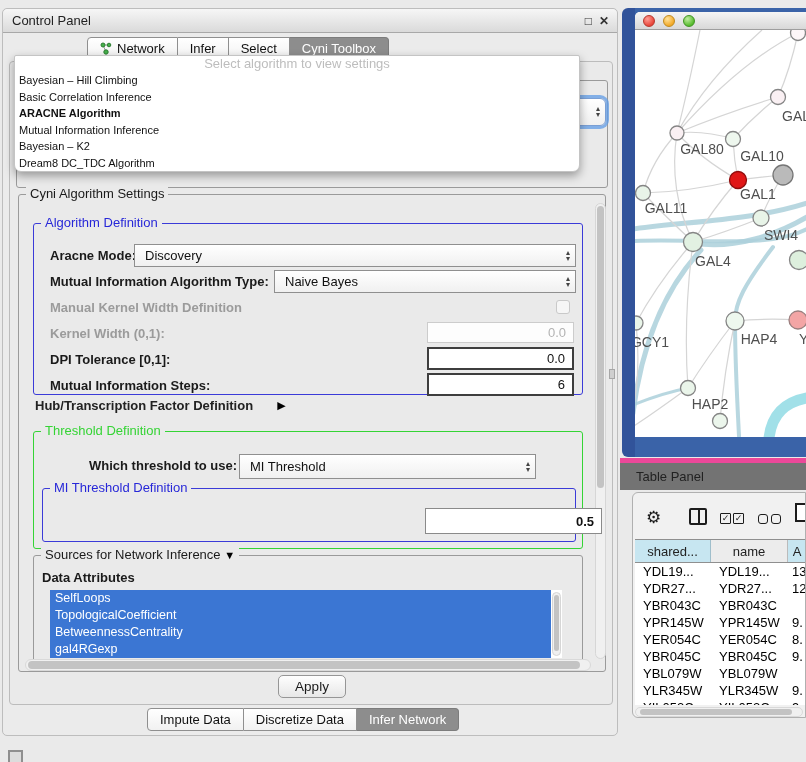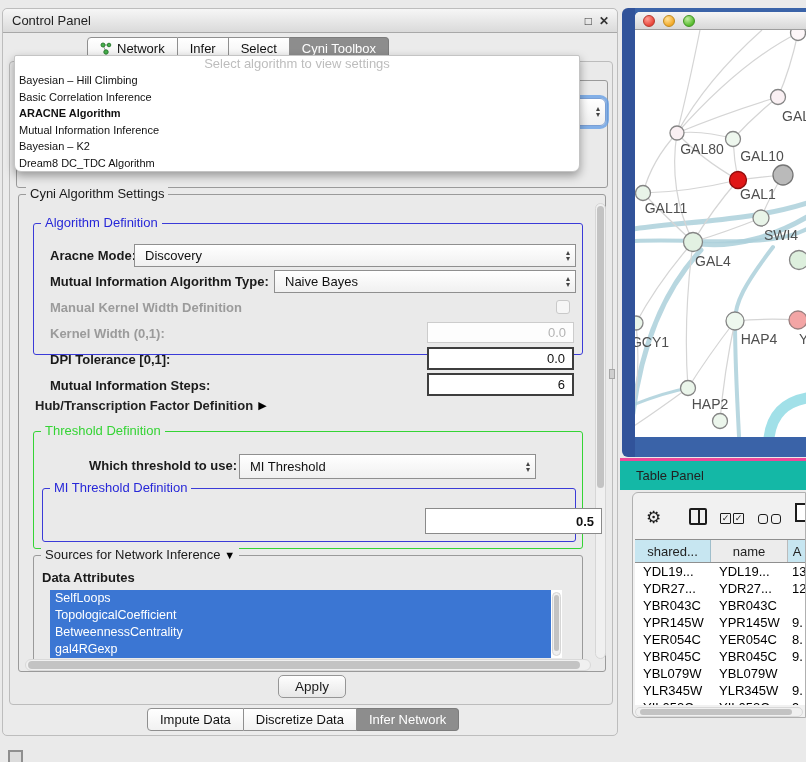--- a/index.html
+++ b/index.html
@@ -92,21 +92,21 @@
                border-radius:5px 0 0 0; }
   .light { position:absolute; top:3px; width:12px; height:12px; border-radius:50%; }
   .light.red    { left:8px;  background:radial-gradient(circle at 35% 30%,#ff9d94,#e8463a 70%); border:1px solid #b5362c; }
   .light.yellow { left:28px; background:radial-gradient(circle at 35% 30%,#ffe39b,#f2a928 70%); border:1px solid #c08a1e; }
   .light.green  { left:48px; background:radial-gradient(circle at 35% 30%,#c0eda0,#58bb2f 70%); border:1px solid #3f9423; }
   #netcanvas { position:absolute; left:0; top:18px; width:171px; height:407px; background:#fff; overflow:hidden; }
   .nlabel { font-size:14px; fill:#4f4f4f; }
 
   
   #tp-strip { position:absolute; left:620px; top:458px; width:186px; height:32px;
-              background:#14b8a6; border-top:3px solid #ec4899; display:flex; align-items:center; }
+              background:#737373; border-top:5px solid #ec4899; display:flex; align-items:center; }
   #tp-strip span { font-size:13px; margin-left:16px; color:#222; }
   #tpanel { position:absolute; left:632px; top:492px; width:174px; height:226px;
             background:#f1f1f1; border:1px solid #b0b0b0; border-radius:6px 0 0 6px; overflow:hidden; }
   .ticon { position:absolute; color:#1c1c1c; }
   .gear { font-size:17px; }
   .colicon { width:18px; height:17px; border:2px solid #1c1c1c; border-radius:2px; }
   .colicon:before { content:""; position:absolute; left:50%; top:0; width:2px; height:100%; background:#1c1c1c; }
   .cbx { width:11px; height:11px; border:1.5px solid #1c1c1c; border-radius:1px; font-size:9px;
          line-height:9px; text-align:center; color:#1c1c1c; }
   .ucbx { width:10px; height:10px; border:1.5px solid #1c1c1c; border-radius:3px; }
@@ -177,21 +177,21 @@
         </span>
       </div>
 
       <div class="groupbox" style="left:8px; top:132px; width:588px; height:478px;">
         <span class="legend">Cyni Algorithm Settings</span>
 
         <div class="vtrack" style="left:576px; top:8px; width:11px; height:456px;">
           <div class="vthumb" style="top:2px; height:282px;"></div>
         </div>
 
-        <div class="groupbox blue" style="left:14px; top:28px; width:550px; height:132px;">
+        <div class="groupbox blue" style="left:14px; top:28px; width:550px; height:172px;">
           <span class="legend t-blue">Algorithm Definition</span>
 
           <span class="flabel" style="left:16px; top:24px;">Aracne Mode:</span>
           <div class="combo" style="left:100px; top:20px; width:442px; height:23px;">
             <span>Discovery</span>
             <span class="spin">
               <span>▴</span>
               <span>▾</span>
             </span>
           </div>
@@ -217,21 +217,21 @@
           <div class="tfield" style="left:393px; top:123px; width:147px; height:23px;">
             <span>0.0</span>
           </div>
 
           <span class="flabel" style="left:16px; top:154px;">Mutual Information Steps:</span>
           <div class="tfield" style="left:393px; top:149px; width:147px; height:23px;">
             <span>6</span>
           </div>
         </div>
 
-        <div class="abs" style="left:16px; top:203px; display:flex; align-items:center; gap:5px;">
+        <div class="abs" style="left:16px; top:203px; display:flex; align-items:center; gap:24px;">
           <span style="font-size:13px; font-weight:bold; color:#222;">Hub/Transcription Factor Definition</span>
           <span class="arrow-glyph">▶</span>
         </div>
 
         <div class="groupbox green" style="left:14px; top:236px; width:550px; height:118px;">
           <span class="legend t-green">Threshold Definition</span>
 
           <span class="flabel" style="left:55px; top:26px;">Which threshold to use:</span>
           <div class="combo" style="left:205px; top:22px; width:297px; height:25px;">
             <span>MI Threshold</span>

